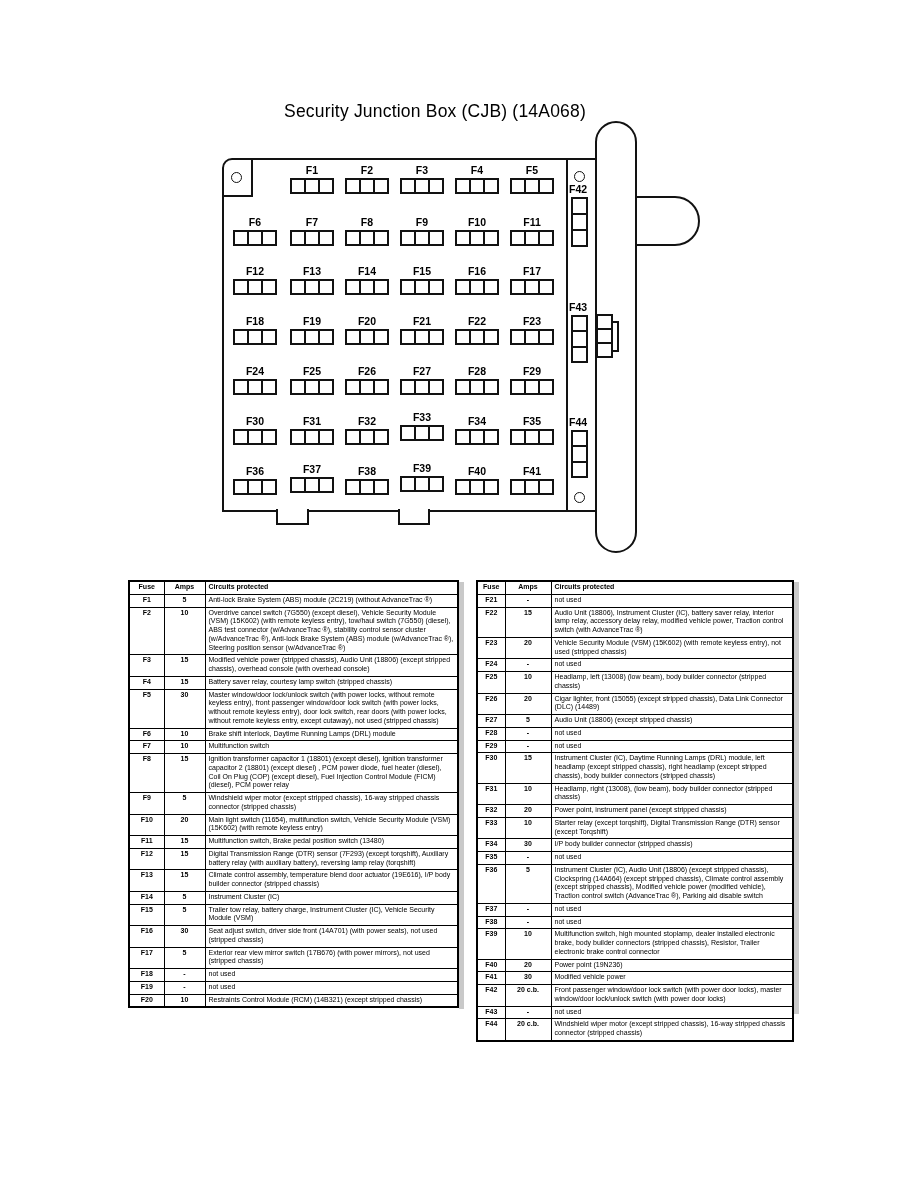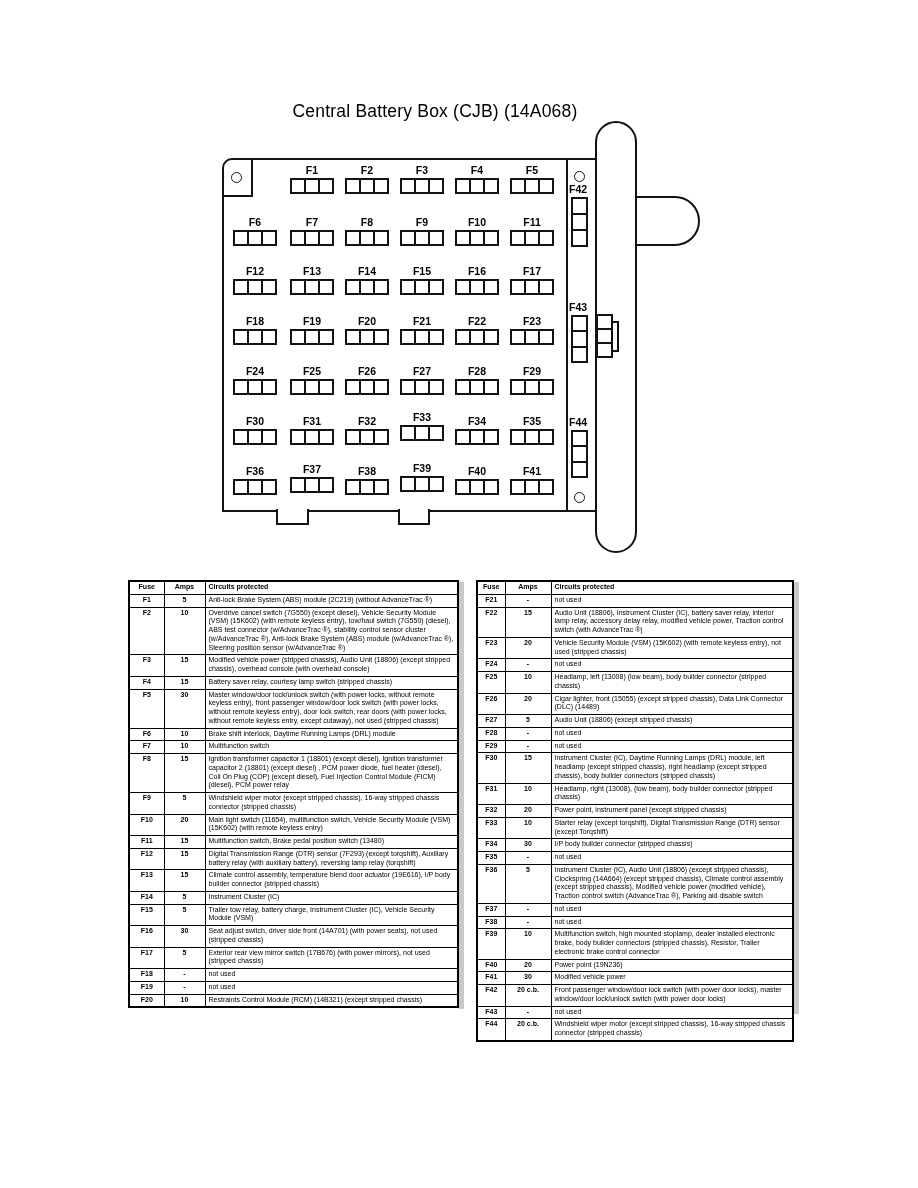--- a/index.html
+++ b/index.html
@@ -54,21 +54,21 @@
   .fuse-table th { font-weight:bold; text-align:left; }
   .fuse-table th.c, .fuse-table td.c { text-align:center; }
   .fuse-table td.b { font-weight:bold; }
   .shadow-strip { position:absolute; width:5px; background:#c9c9c9; z-index:0; }
 </style>
 </head>
 <body>
 
 <div class="page">
 
-  <div class="title">Central Battery Box (CJB) (14A068)</div>
+  <div class="title">Security Junction Box (CJB) (14A068)</div>
 
   <div>
     <div class="tab"></div>
     <div class="pill"></div>
     <div class="fusebox-main"></div>
     <div class="divider-v"></div>
     <div class="corner-box"></div>
     <div class="hole" style="left:231px; top:172px;"></div>
     <div class="hole" style="left:574px; top:171px;"></div>
     <div class="hole" style="left:574px; top:492px;"></div>

